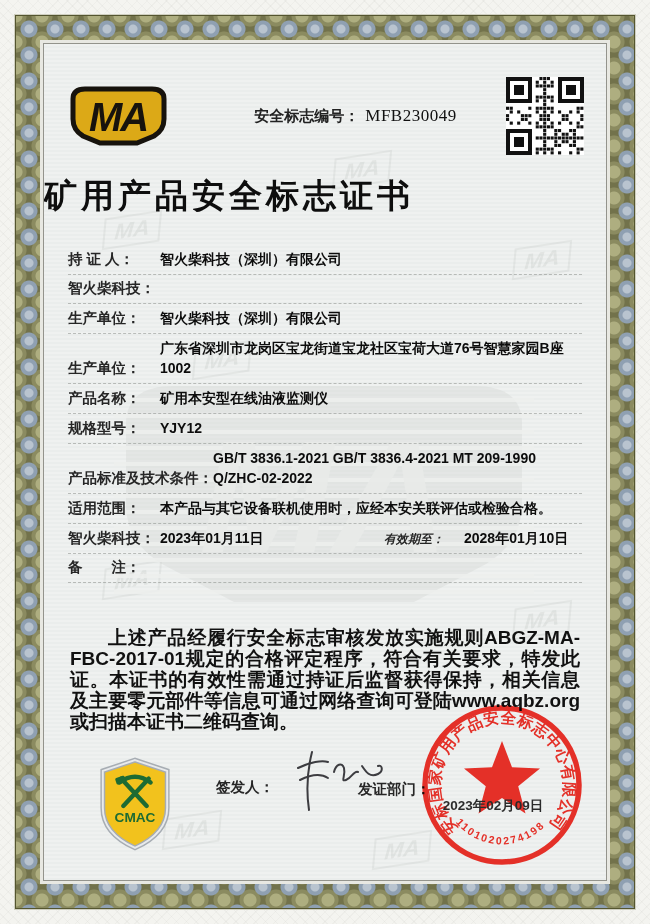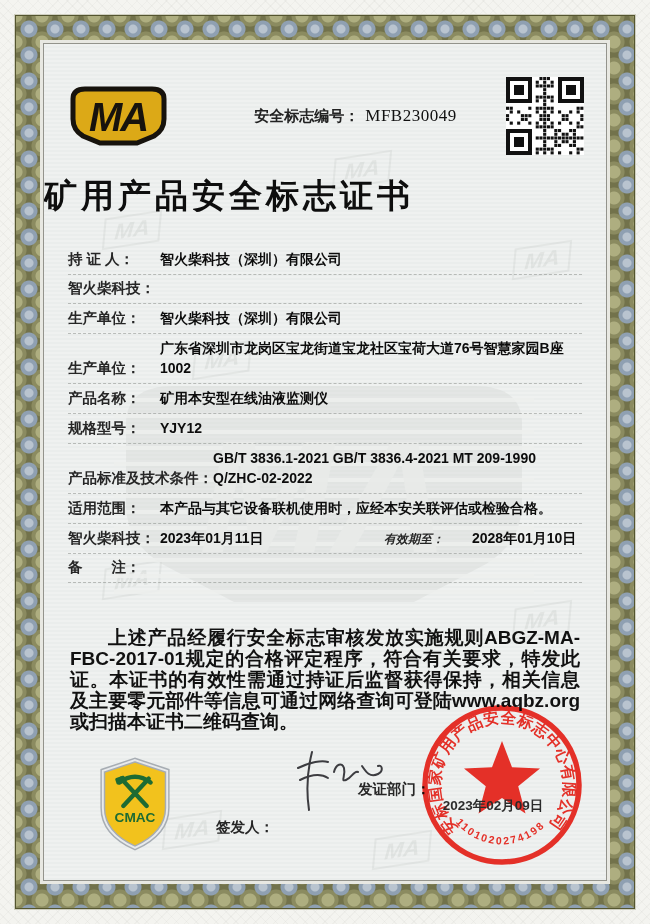--- a/index.html
+++ b/index.html
@@ -66,30 +66,30 @@
   .frow{
     display:flex;align-items:flex-end;
     padding:4px 0 5px;
     border-bottom:1px dashed rgba(140,144,140,0.55);
   }
   .flabel{flex:0 0 92px;font-size:14.5px;font-weight:bold;color:#262626;white-space:nowrap;}
   .flabel.wide{flex:0 0 auto;}
   .fvalue{flex:1;font-size:14px;font-weight:bold;color:#0c0c0c;line-height:20px;}
   .fvalue.fixed{flex:0 0 160px;}
   .vlabel{font-size:12px;font-weight:bold;color:#262626;margin-left:64px;white-space:nowrap;font-style:italic;}
-  .vvalue{font-size:14px;font-weight:bold;color:#0c0c0c;margin-left:28px;}
+  .vvalue{font-size:14px;font-weight:bold;color:#0c0c0c;margin-left:20px;}
   
   .notice{
     margin:44px 26px 0;
     font-size:19px;font-weight:bold;color:#111;
     line-height:21px;text-indent:2em;text-align:justify;
   }
   
   .cmac{position:absolute;left:52px;top:686px;}
-  .sign-label{position:absolute;left:172px;top:748px;font-size:14.5px;font-weight:bold;color:#262626;}
+  .sign-label{position:absolute;left:172px;top:708px;font-size:14.5px;font-weight:bold;color:#262626;}
   .signature{position:absolute;left:238px;top:668px;}
   .dept-label{position:absolute;left:314px;top:710px;font-size:14.5px;font-weight:bold;color:#262626;}
   .seal{position:absolute;left:373px;top:630px;mix-blend-mode:multiply;opacity:.93;}
 </style>
 </head>
 <body>
 
 <div class="page">
   <div class="frame"></div>
 

